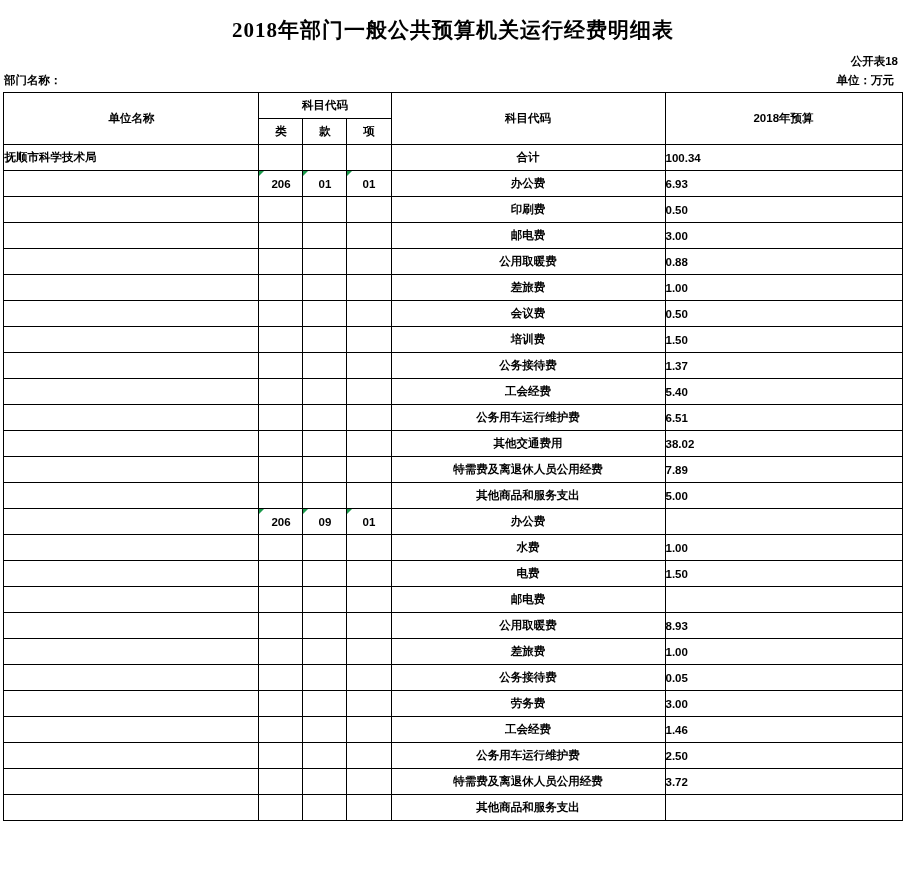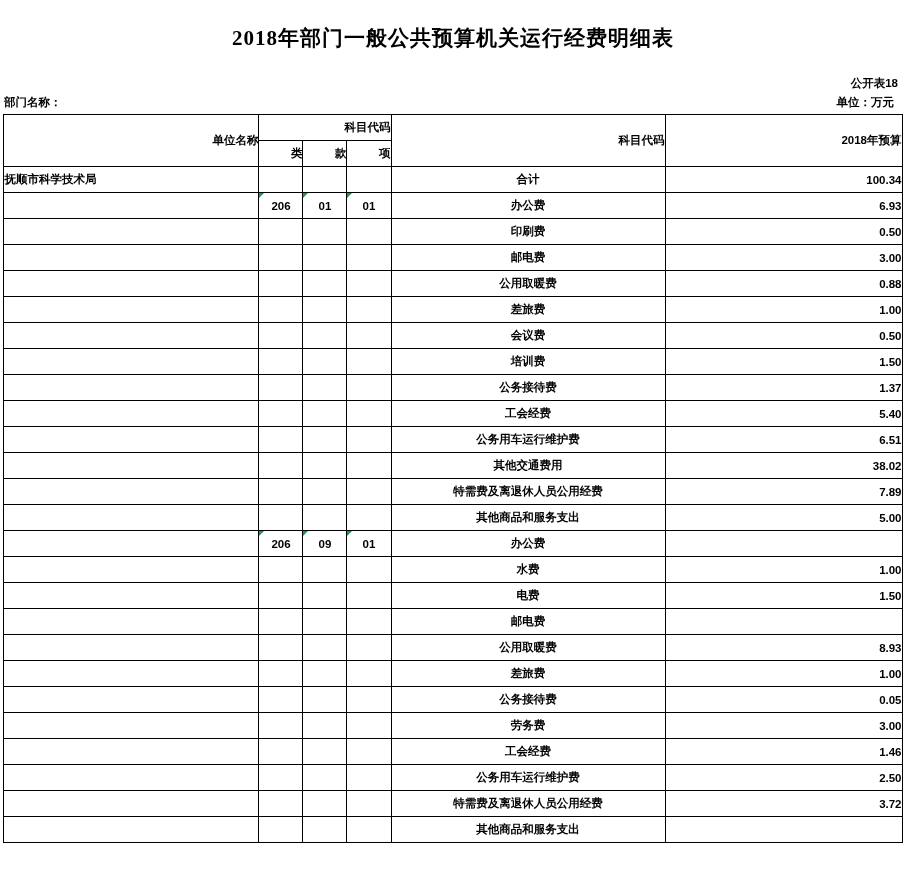--- a/index.html
+++ b/index.html
@@ -18,33 +18,33 @@
     position: relative;
     width: 906px;
     height: 894px;
     box-sizing: border-box;
   }
   .doc-title {
     text-align: center;
     font-size: 21px;
     font-weight: bold;
     letter-spacing: 1px;
-    padding-top: 24px;
+    padding-top: 16px;
     font-family: "Liberation Serif", "DejaVu Serif", serif;
   }
   .meta-row {
     display: flex;
     justify-content: space-between;
     align-items: baseline;
     font-size: 11.5px;
     font-weight: bold;
     font-family: "Liberation Sans", sans-serif;
   }
   .meta-right-1 {
-    margin-top: 24px;
+    margin-top: 10px;
     padding-right: 8px;
     text-align: right;
     font-size: 11.5px;
     font-weight: bold;
     font-family: "Liberation Sans", sans-serif;
   }
   .meta-row-2 {
     margin-top: 4px;
     padding: 0 12px 0 4px;
   }
@@ -59,24 +59,24 @@
     border: 1px solid #000000;
     font-size: 11.5px;
     font-weight: bold;
     padding: 0;
     height: 25px;
     vertical-align: middle;
     overflow: hidden;
     white-space: nowrap;
   }
   .hdr {
-    text-align: right;
+    text-align: center;
   }
   .cell-left { text-align: left; padding-left: 6px; }
-  .cell-right { text-align: right; padding-right: 10px; }
+  .cell-right { text-align: left; padding-right: 10px; }
   .cell-subject { text-align: center; padding-left: 130px; }
   .cell-total { text-align: center; }
   .code { text-align: center; position: relative; }
   
   .code.mark::before {
     content: "";
     position: absolute;
     top: 0; left: 0;
     border-top: 5px solid #1a9a4b;
     border-right: 5px solid transparent;

